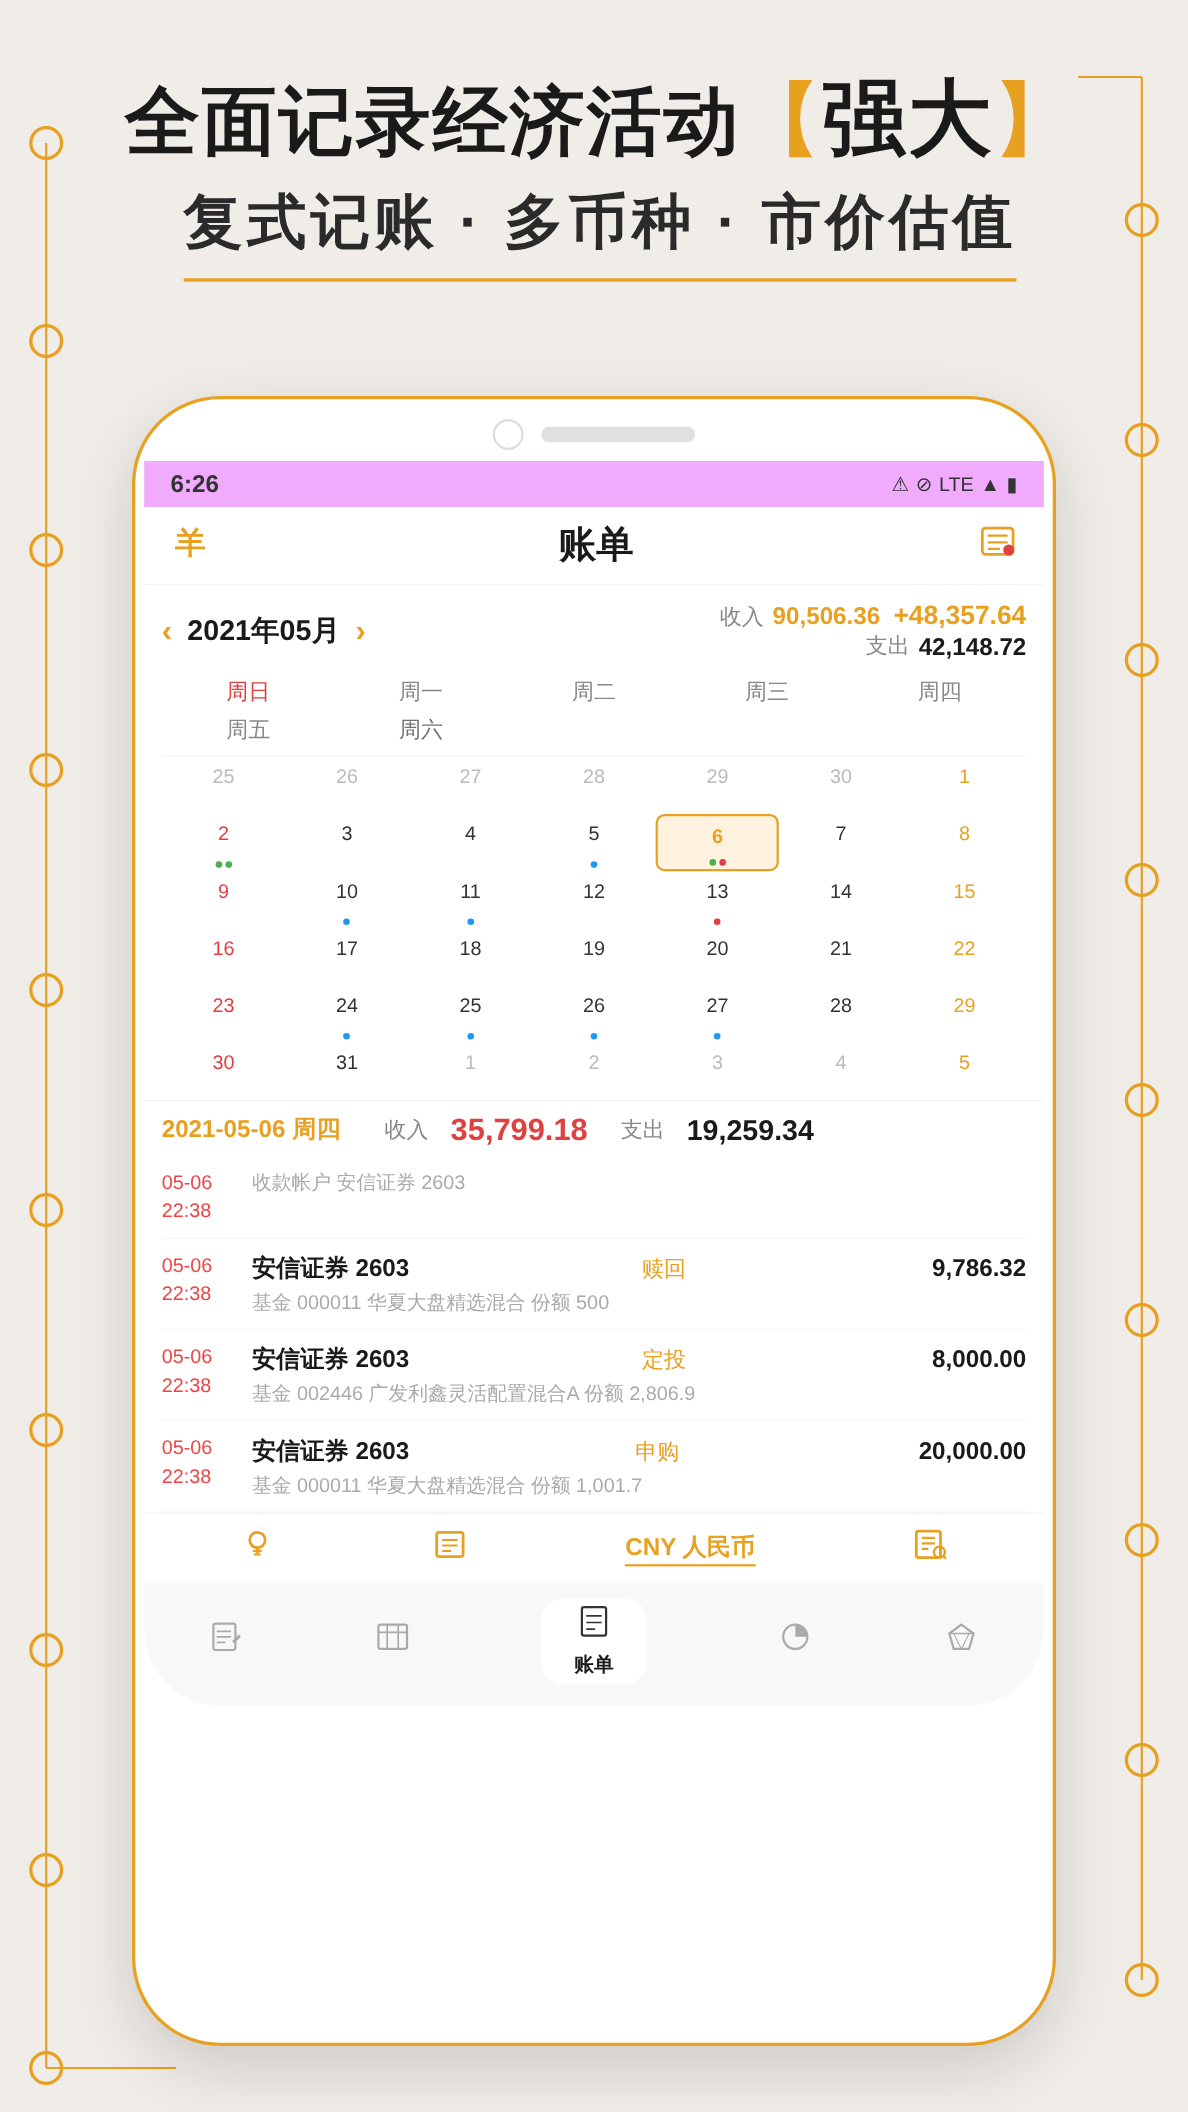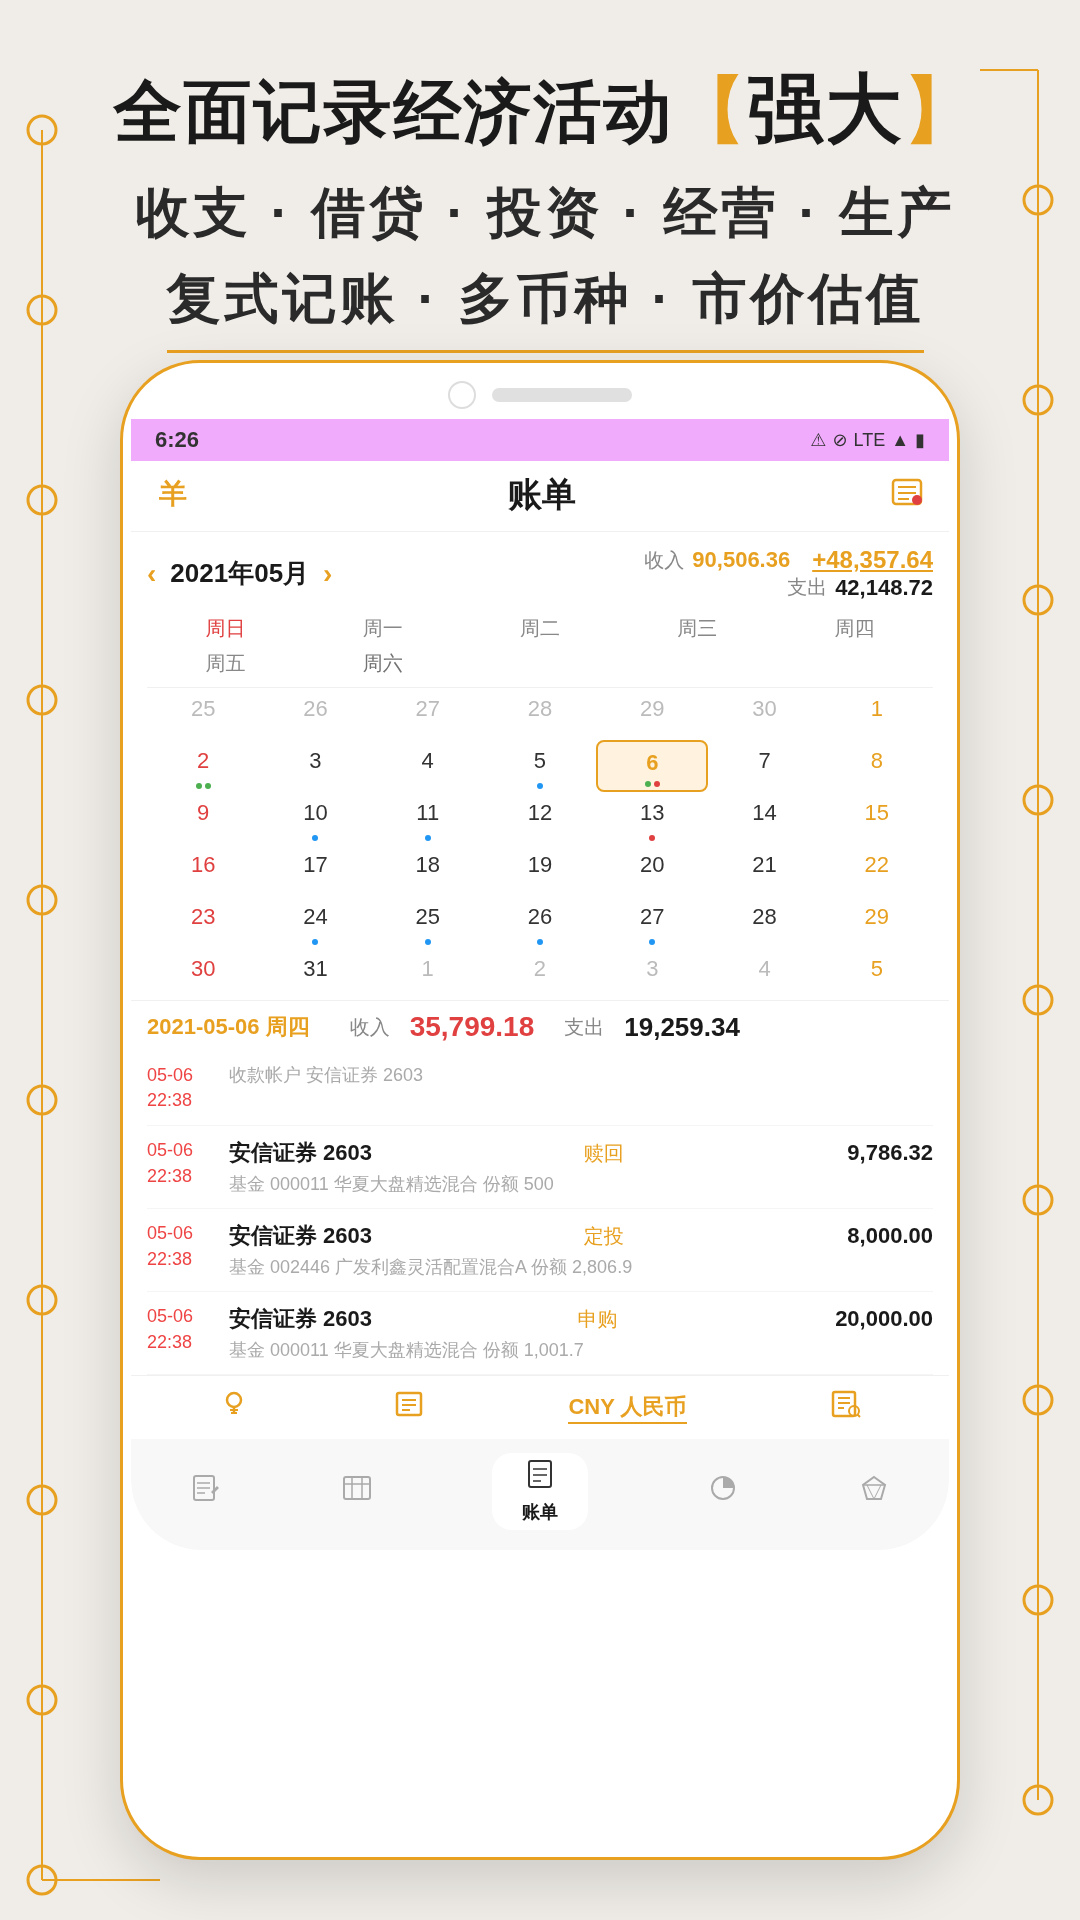--- a/index.html
+++ b/index.html
@@ -149,21 +149,21 @@
     .cal-header-cell.sun { color: #e04040; }
     .cal-header-cell.sat { color: #737373; }
 
     .cal-grid {
       display: grid;
       grid-template-columns: repeat(7, 1fr);
     }
     .cal-cell {
       text-align: center;
       padding: 8px 2px;
-      font-size: 22px;
+      font-size: 18px;
       color: #333;
       position: relative;
       min-height: 52px;
     }
     .cal-cell.other-month { color: #bbb; }
     .cal-cell.sun { color: #e04040; }
     .cal-cell.sat { color: #e8a020; }
     .cal-cell.today {
       background: #fff3e0;
       border: 2px solid #e8a020;
@@ -339,23 +339,20 @@
 
   <line x1="980" y1="70" x2="1038" y2="70" stroke="#e8a020" stroke-width="2"></line>
   <line x1="1038" y1="70" x2="1038" y2="200" stroke="#e8a020" stroke-width="2"></line>
 
   <line x1="42" y1="1880" x2="160" y2="1880" stroke="#e8a020" stroke-width="2"></line>
 </svg>
 
 <div class="hero-text">
   <div style="font-size:68px; font-weight:900; color:#1a1a1a; letter-spacing:2px; line-height:1.3;">
     <span>全面记录经济活动</span><span style="color:#e8a020; font-size:72px;">【</span><span style="font-size:76px; font-weight:900;">强大</span><span style="color:#e8a020; font-size:72px;">】</span>
-  </div>
-  <div style="font-size:54px; color:#2a2a2a; font-weight:600; line-height:1.6; letter-spacing:4px; margin-top:10px;">
-    <span>收支 · 借贷 · 投资 · 经营 · 生产</span>
   </div>
   <div style="font-size:54px; color:#2a2a2a; font-weight:600; line-height:1.6; letter-spacing:4px; border-bottom:3px solid #e8a020; display:inline-block; padding-bottom:8px;">
     <span>复式记账 · 多币种 · 市价估值</span>
   </div>
 </div>
 
 <div class="phone-container">
   <div class="phone-outer">
 
     <div class="phone-notch-area">
@@ -399,21 +396,21 @@
         <div class="month-nav">
           <div class="month-nav-left">
             <span class="month-arrow">‹</span>
             <span>2021年05月</span>
             <span class="month-arrow">›</span>
           </div>
           <div class="month-summary-wrap">
             <div class="summary-row">
               <span class="income-label" style="font-size:20px;color:#888;">收入</span>
               <span class="income-val" style="font-size:22px;color:#e8a020;font-weight:700;">90,506.36</span>
-              <span class="net-val" style="margin-left:14px;text-decoration:underline;">+48,357.64</span>
+              <span class="net-val" style="margin-left:4px;">+48,357.64</span>
             </div>
             <div class="summary-row">
               <span class="expense-label" style="font-size:20px;color:#888;">支出</span>
               <span class="expense-val" style="font-size:22px;color:#1a1a1a;font-weight:600;">42,148.72</span>
             </div>
           </div>
         </div>
 
         <div class="cal-header">
           <div class="cal-header-cell sun">周日</div>

